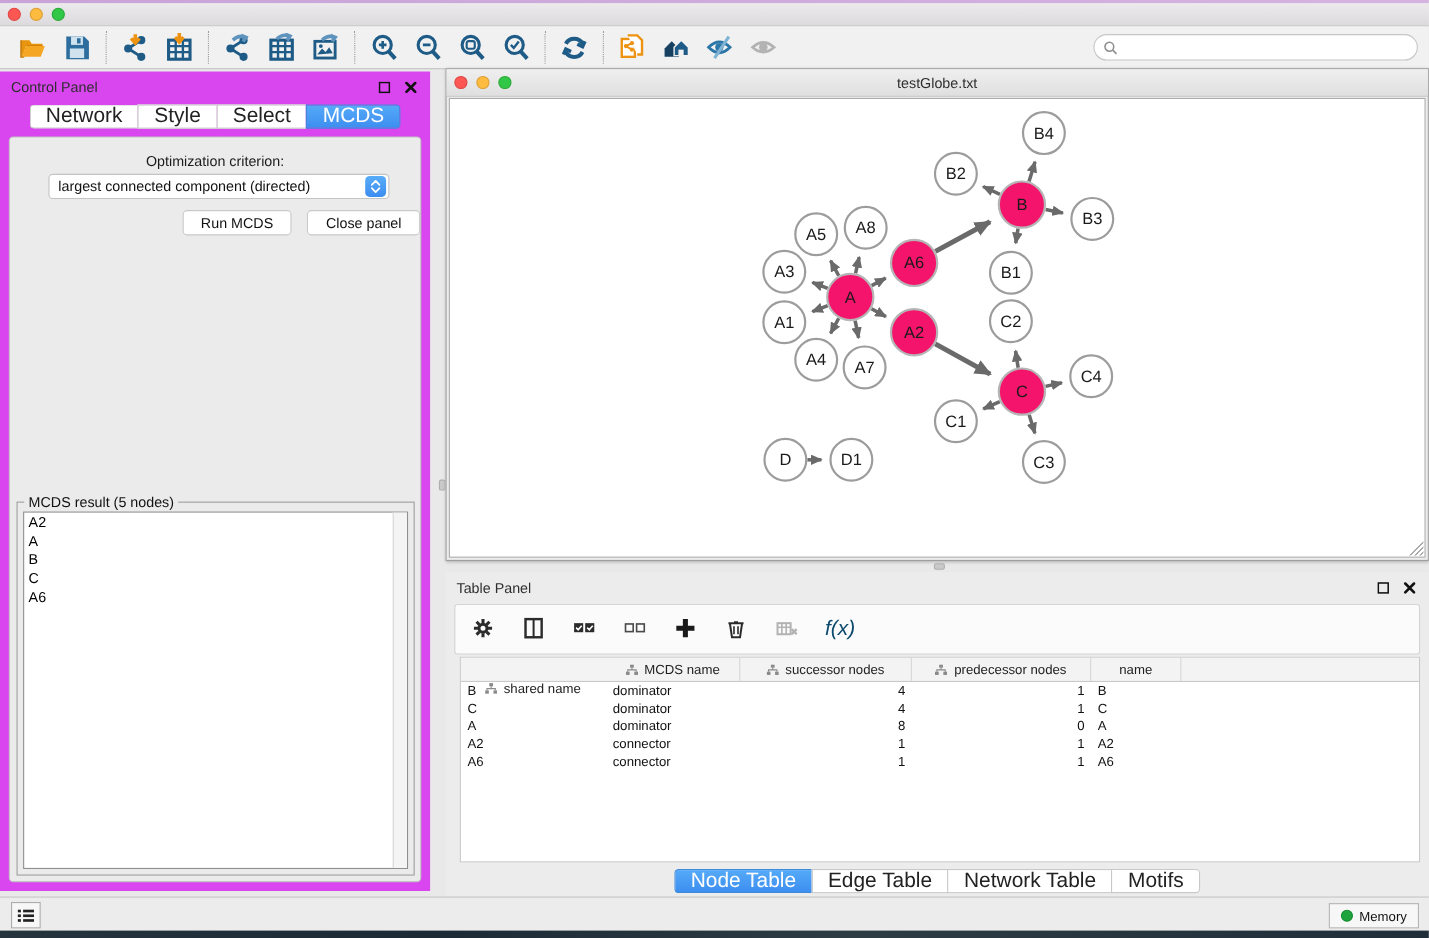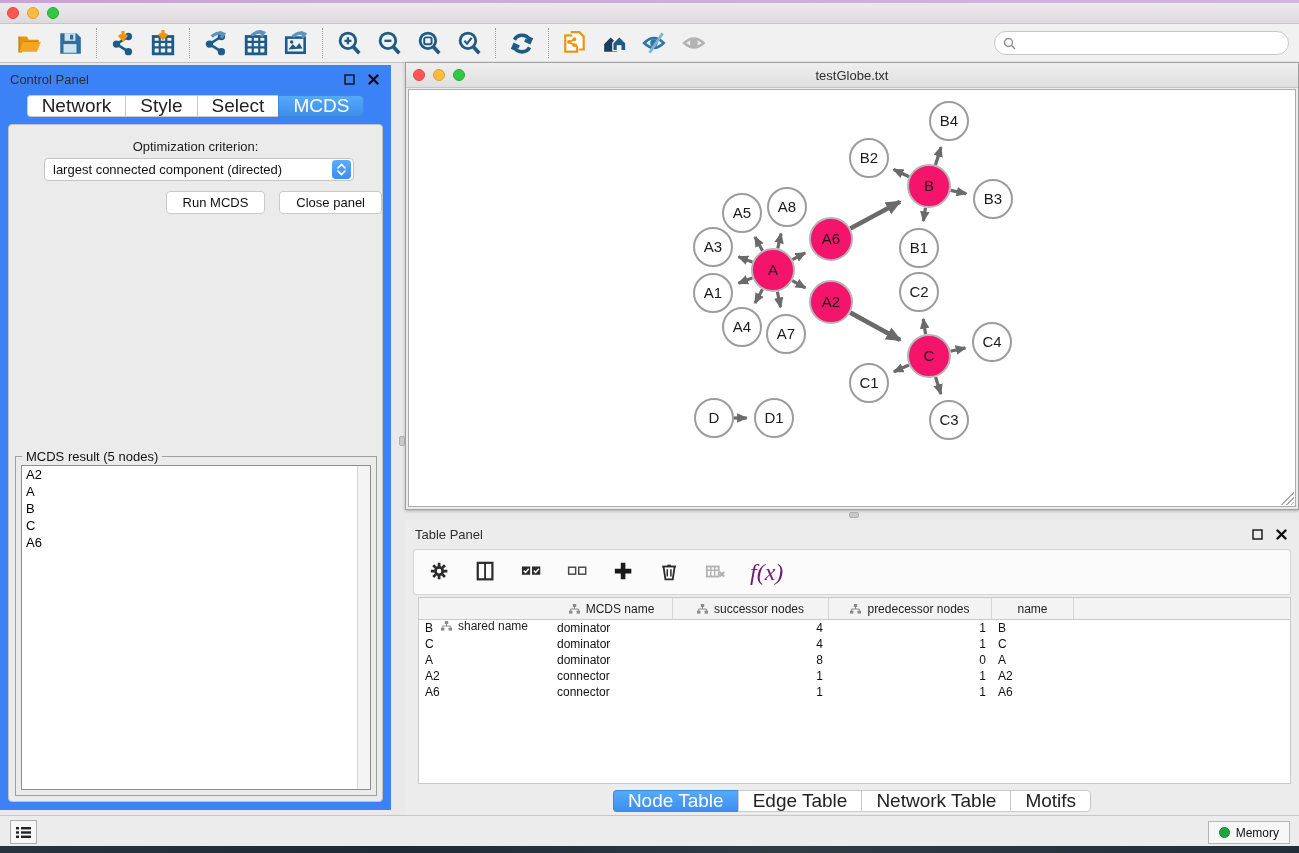--- a/index.html
+++ b/index.html
@@ -24,21 +24,21 @@
     background:#F1F1F1; border-bottom:1px solid #BFBFBF;
     display:flex; align-items:center; padding-left:10px; }
   .tbtn { width:40px; height:32px; display:flex; align-items:center; justify-content:center; }
   .tsep { width:1px; height:30px; border-left:1px dotted #9A9A9A; margin:0 6px; }
   .searchbox { position:absolute; right:10px; top:7px; width:295px; height:24px;
     background:#fff; border:1px solid #C6C6C6; border-radius:12px;
     display:flex; align-items:center; padding-left:8px; }
   .searchbox input { border:none; outline:none; flex:1; font-size:12px; background:transparent; margin-left:5px;}
 
   
-  .control-panel { position:absolute; left:0; top:65px; width:391px; height:745px; background:#3b82f6; }
+  .control-panel { position:absolute; left:0; top:65px; width:391px; height:745px; background:#d946ef; }
   .panel-header { height:28px; display:flex; align-items:center; padding:0 10px; }
   .panel-header .ptitle { font-size:13px; color:#2E2E2E; flex:1; }
   .panel-icon { width:16px; height:16px; display:flex; align-items:center;
     justify-content:center; margin-left:8px; color:#111; }
   .cp-tabs { position:absolute; left:0; top:30px; width:100%; display:flex; justify-content:center; }
   .tab-group { display:flex; }
   .tab-btn { height:22px; padding:0 14px; background:#fff; border:1px solid #C9C9C9;
     border-right:none; font-size:19px; color:#222; display:flex; align-items:center; }
   .tab-btn:first-child { border-radius:4px 0 0 4px; }
   .tab-btn:last-child { border-right:1px solid #C9C9C9; border-radius:0 4px 4px 0; }
@@ -90,21 +90,21 @@
     display:flex; align-items:center; padding-left:14px; gap:22px; }
   .tp-table { position:absolute; left:13px; top:77px; width:873px; height:187px;
     background:#fff; border:1px solid #C9C9C9; }
   .thead { display:flex; height:22px; background:#F3F3F3; border-bottom:1px solid #C9C9C9; font-size:12px; color:#222; }
   .th { display:flex; align-items:center; justify-content:center; gap:6px;
     border-right:1px solid #D6D6D6; position:relative; }
   .trow { display:flex; height:16px; font-size:12px; color:#111; align-items:center; }
   .td { padding:0 6px; white-space:nowrap; overflow:hidden; }
   .num { text-align:right; }
   .tp-tabs { position:absolute; left:0; bottom:3px; width:100%; display:flex; justify-content:center; }
-  .fx-label { font-family:Liberation Serif, serif; font-style:italic; font-size:24px; color:#701a75; }
+  .fx-label { font-family:Liberation Sans, sans-serif; font-style:italic; font-size:19px; color:#0c4a6e; }
 
   
   .statusbar { position:absolute; left:0; top:815px; width:1299px; height:31px;
     background:#ECECEC; border-top:1px solid #C6C6C6; }
   .list-btn { position:absolute; left:10px; top:4px; width:27px; height:24px;
     background:#F7F7F7; border:1px solid #ADADAD; display:flex; align-items:center; justify-content:center; }
   .memory-btn { position:absolute; right:9px; top:5px; height:23px; padding:0 10px;
     background:#F7F7F7; border:1px solid #B5B5B5; display:flex; align-items:center; gap:6px;
     font-size:12px; color:#111; }
   .mem-dot { width:11px; height:11px; border-radius:50%; background:#1FA33C; border:1px solid #148C2E; }

